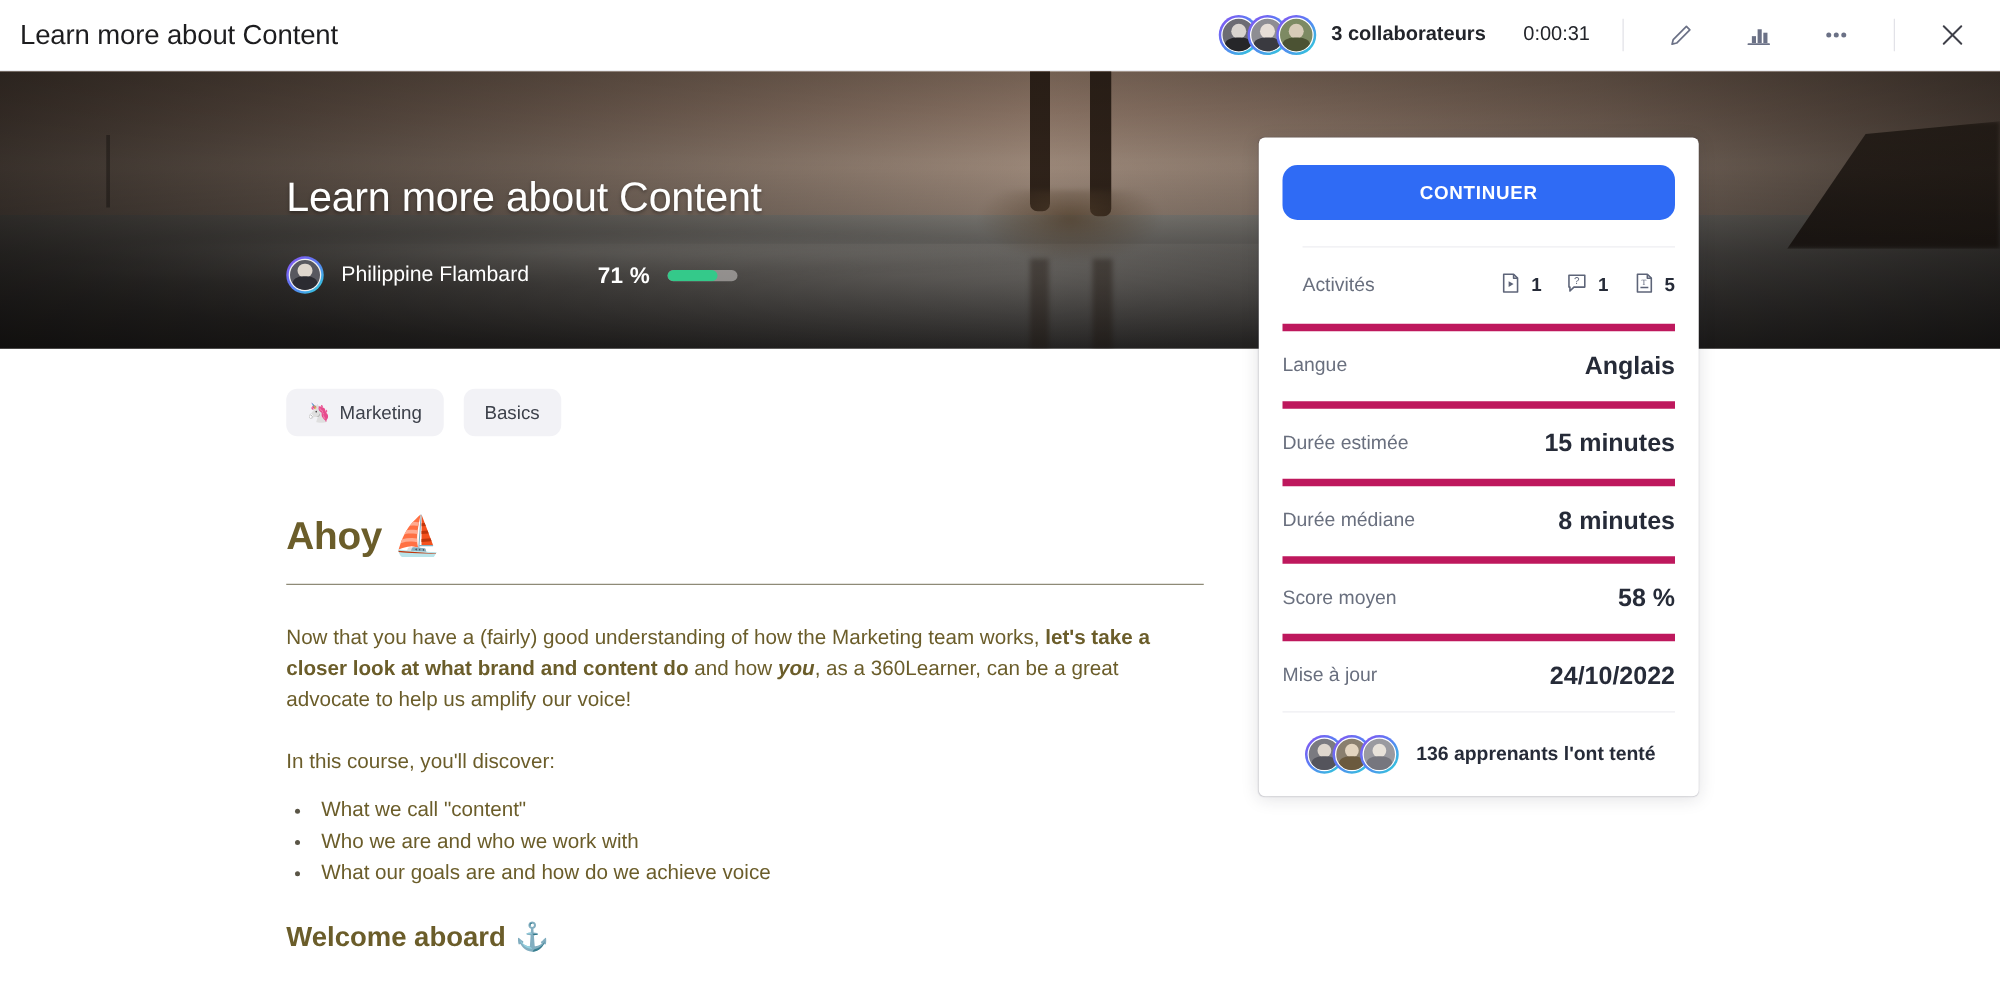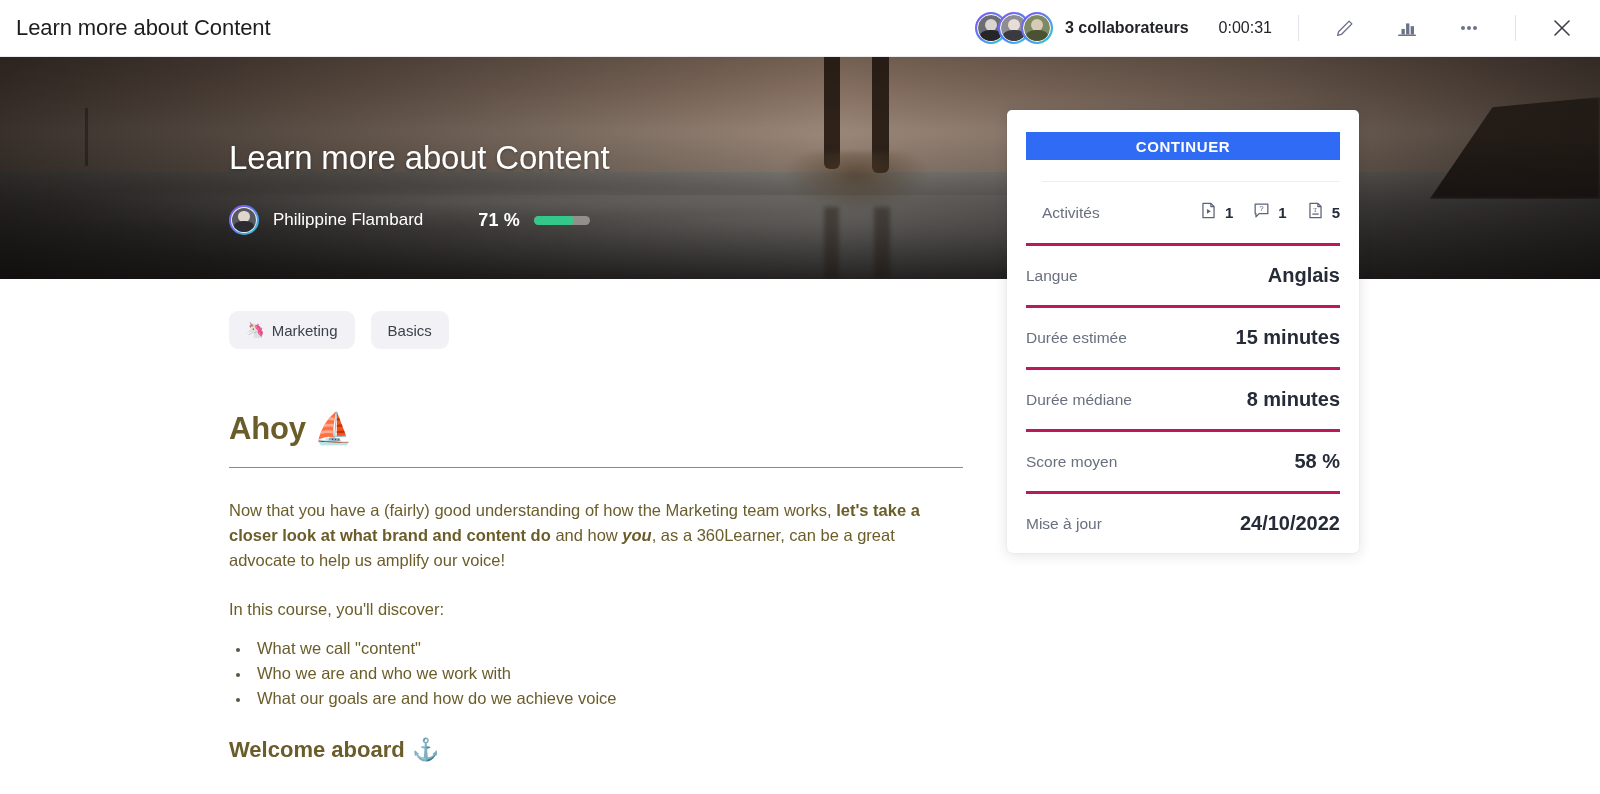--- a/index.html
+++ b/index.html
@@ -168,29 +168,29 @@
   }
 
   
   .card {
     position:absolute; left:1007px; top:110px; width:352px;
     background:#fff; border-radius:5px;
     box-shadow: 0 2px 14px rgba(30,30,50,0.13), 0 0 1px rgba(30,30,50,0.18);
     padding: 0 19px;
   }
   .continue-btn {
-    display:block; width:314px; height:28px; margin:22px auto 0 auto;
-    background:#2f6bf5; color:#fff; border:none; border-radius:0;
+    display:block; width:314px; height:44px; margin:22px auto 0 auto;
+    background:#2f6bf5; color:#fff; border:none; border-radius:12px;
     font-size:15px; font-weight:700; letter-spacing:0.6px;
     font-family:"Liberation Sans", sans-serif; cursor:pointer;
   }
   .card-rows { margin-top:21px; }
   .row {
     display:flex; align-items:center; justify-content:space-between;
-    height:62px; border-top:3px solid #be185d;
+    height:62px; border-top:6px solid #be185d;
   }
   .row:first-child { border-top:1px solid #eeeef2;margin-left:16px; }
   .row-label { font-size:15.5px; color:#696f7e; }
   .row-value { font-size:20px; color:#262b38; font-weight:700; }
   .acts { display:flex; align-items:center; gap:0; }
   .act { display:flex; align-items:center; gap:7px; margin-left:19px; }
   .act:first-child { margin-left:0; }
   .act-count { font-size:15px; font-weight:700; color:#262b38; }
   .reactions { display:flex; align-items:center; }
   .reac {
@@ -411,15 +411,44 @@
         <div class="row-label">Score moyen</div>
         <div class="row-value">58 %</div>
       </div>
       <div class="row">
         <div class="row-label">Mise à jour</div>
         <div class="row-value">24/10/2022</div>
       </div>
 
     </div>
 
+    <div class="learners">
+      <div class="avatar-stack">
+        <div class="avatar l-avatar a4">
+            <div class="inner">
+              <div class="face">
+                <div class="head"></div>
+                <div class="body"></div>
+              </div>
+            </div>
+          </div>
+        <div class="avatar l-avatar a5">
+            <div class="inner">
+              <div class="face">
+                <div class="head"></div>
+                <div class="body"></div>
+              </div>
+            </div>
+          </div>
+        <div class="avatar l-avatar a6">
+            <div class="inner">
+              <div class="face">
+                <div class="head"></div>
+                <div class="body"></div>
+              </div>
+            </div>
+          </div>
+      </div>
+      <div class="learners-label">136 apprenants l'ont tenté</div>
+    </div>
   </div>
 
 </div>
 
 </body></html>

